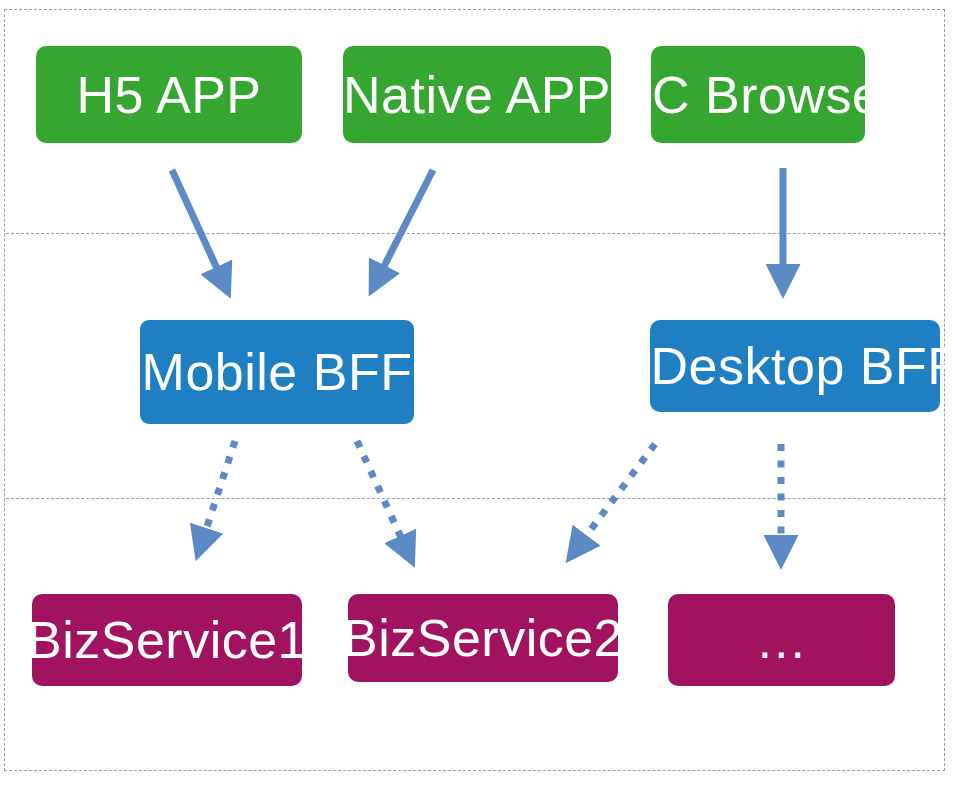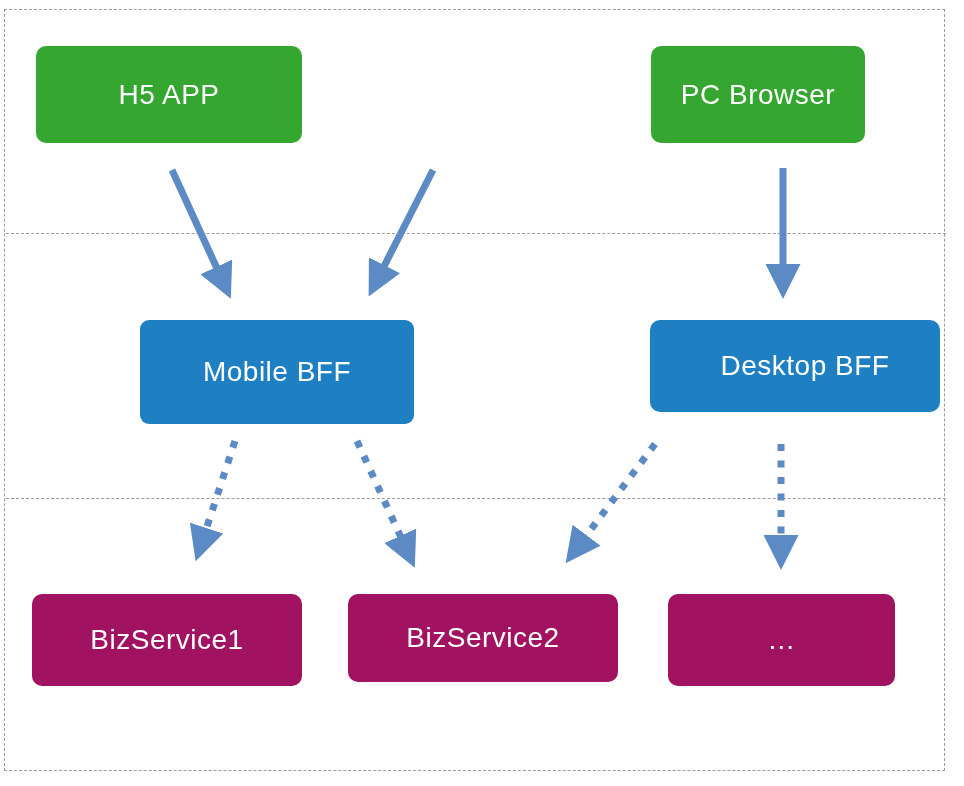--- a/index.html
+++ b/index.html
@@ -33,21 +33,21 @@
   }
   .sep1 { top: 233px; }
   .sep2 { top: 498px; }
   .node {
     position: absolute;
     border-radius: 10px;
     display: flex;
     align-items: center;
     justify-content: center;
     color: var(--label_text, #ffffff);
-    font-size: 28px;
+    font-size: 52px;
     letter-spacing: 0.5px;
     white-space: nowrap;
   }
   .node.green   { background: var(--node_green, #35a62f); }
   .node.blue    { background: var(--node_blue, #1e7fc2); }
   .node.magenta { background: var(--node_magenta, #a11360); }
 
   .n-h5       { left: 36px;  top: 46px;  width: 266px; height: 97px; }
   .n-native   { left: 343px; top: 46px;  width: 268px; height: 97px; }
   .n-pc       { left: 651px; top: 46px;  width: 214px; height: 97px; }
@@ -97,20 +97,23 @@
     <line class="arrow" x1="783" y1="168" x2="783" y2="285" marker-end="url(#head)"></line>
     <line class="arrow dotted" x1="235" y1="441" x2="200" y2="548" marker-end="url(#head)"></line>
     <line class="arrow dotted" x1="357" y1="441" x2="409" y2="555" marker-end="url(#head)"></line>
     <line class="arrow dotted" x1="655" y1="444" x2="574" y2="552" marker-end="url(#head)"></line>
     <line class="arrow dotted" x1="781" y1="444" x2="781" y2="556" marker-end="url(#head)"></line>
   </svg>
 
   <div class="node green n-h5">
     <span>H5 APP</span>
   </div>
+  <div class="node green n-native">
+    <span>Native APP</span>
+  </div>
   <div class="node green n-pc">
     <span>PC Browser</span>
   </div>
 
   <div class="node blue n-mobile">
     <span>Mobile BFF</span>
   </div>
   <div class="node blue n-desktop">
     <span>Desktop BFF</span>
   </div>

